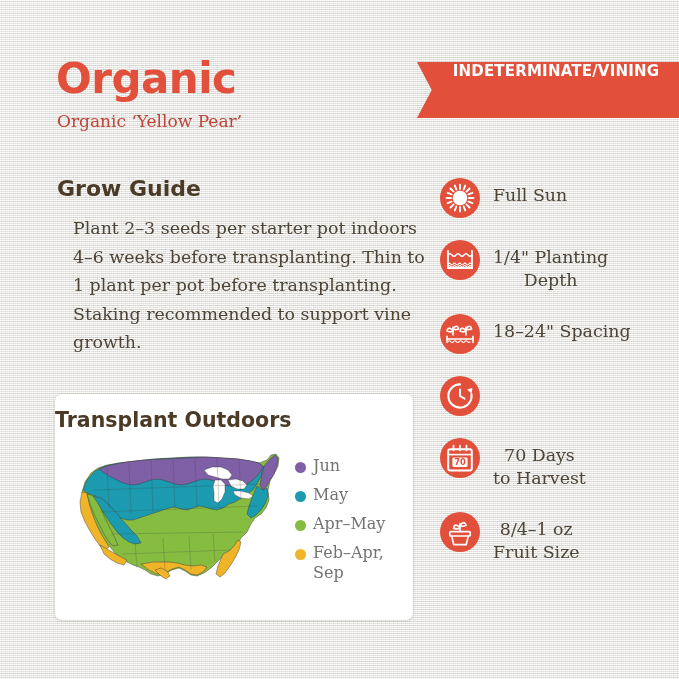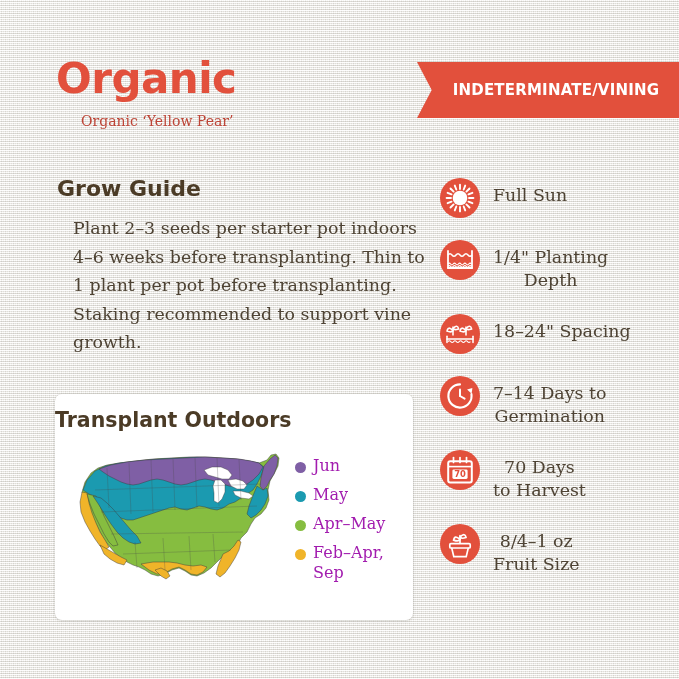--- a/index.html
+++ b/index.html
@@ -45,39 +45,38 @@
     font-size: 42px;
     line-height: 46px;
     color: #e2503c;
     letter-spacing: -0.5px;
   }
   .subtitle {
     position: absolute;
     left: 57px;
     top: 108px;
     font-family: "DejaVu Serif", serif;
-    font-size: 14px;
+    font-size: 17px;
     line-height: 26px;
     color: #bd4436;
     letter-spacing: 0px;
-    margin-left: 24px;
   }
 
   
   .ribbon {
     position: absolute;
     left: 417px;
     top: 62px;
     width: 262px;
     height: 56px;
     background: #e2503c;
     -webkit-clip-path: polygon(0 0, 100% 0, 100% 100%, 0 100%, 5.6% 50%);
     clip-path: polygon(0 0, 100% 0, 100% 100%, 0 100%, 5.6% 50%);
     display: flex;
-    align-items: center;
+    align-items: flex-start;
     justify-content: center;
     padding-left: 16px;
     box-sizing: border-box;
   }
   .ribbon-label {
     font-family: "DejaVu Sans", sans-serif;
     font-weight: bold;
     font-size: 15px;
     letter-spacing: 0.2px;
     color: #ffffff;
@@ -152,21 +151,21 @@
     height: 11px;
     border-radius: 50%;
     flex: 0 0 11px;
     margin-top: 6px;
     margin-right: 7px;
   }
   .legend-label {
     font-family: "DejaVu Serif", serif;
     font-size: 16px;
     line-height: 20px;
-    color: #a21caf;
+    color: #737373;
     white-space: pre-line;
   }
 
   
   .specs {
     position: absolute;
     left: 440px;
     top: 178px;
     width: 232px;
     text-align: center;
@@ -360,22 +359,20 @@
       <span class="spec-icon">
         <svg width="30" height="30" viewBox="0 0 30 30">
           <path d="M15,3.4 a11.6,11.6 0 1,0 11.4,9.6" fill="none" stroke="#ffffff" stroke-width="2.1" stroke-linecap="round"></path>
           <path d="M22.1,8.4 L27.4,7.0 L26.6,12.8 Z" fill="#ffffff"></path>
           <g stroke="#ffffff" stroke-width="2" stroke-linecap="round">
             <line x1="15" y1="15" x2="15" y2="8.6"></line>
             <line x1="15" y1="15" x2="19.6" y2="17.6"></line>
           </g>
         </svg>
       </span>
-      <span class="spec-text">7–14 Days to
-Germination</span>
     </div>
 
     <div class="spec-row">
       <span class="spec-icon">
         <svg width="30" height="30" viewBox="0 0 30 30">
           <g stroke="#ffffff" stroke-width="1.7" fill="none" stroke-linecap="round">
             <line x1="8.5" y1="2.6" x2="8.5" y2="7.4"></line>
             <line x1="15" y1="2.6" x2="15" y2="7.4"></line>
             <line x1="21.5" y1="2.6" x2="21.5" y2="7.4"></line>
           </g>

